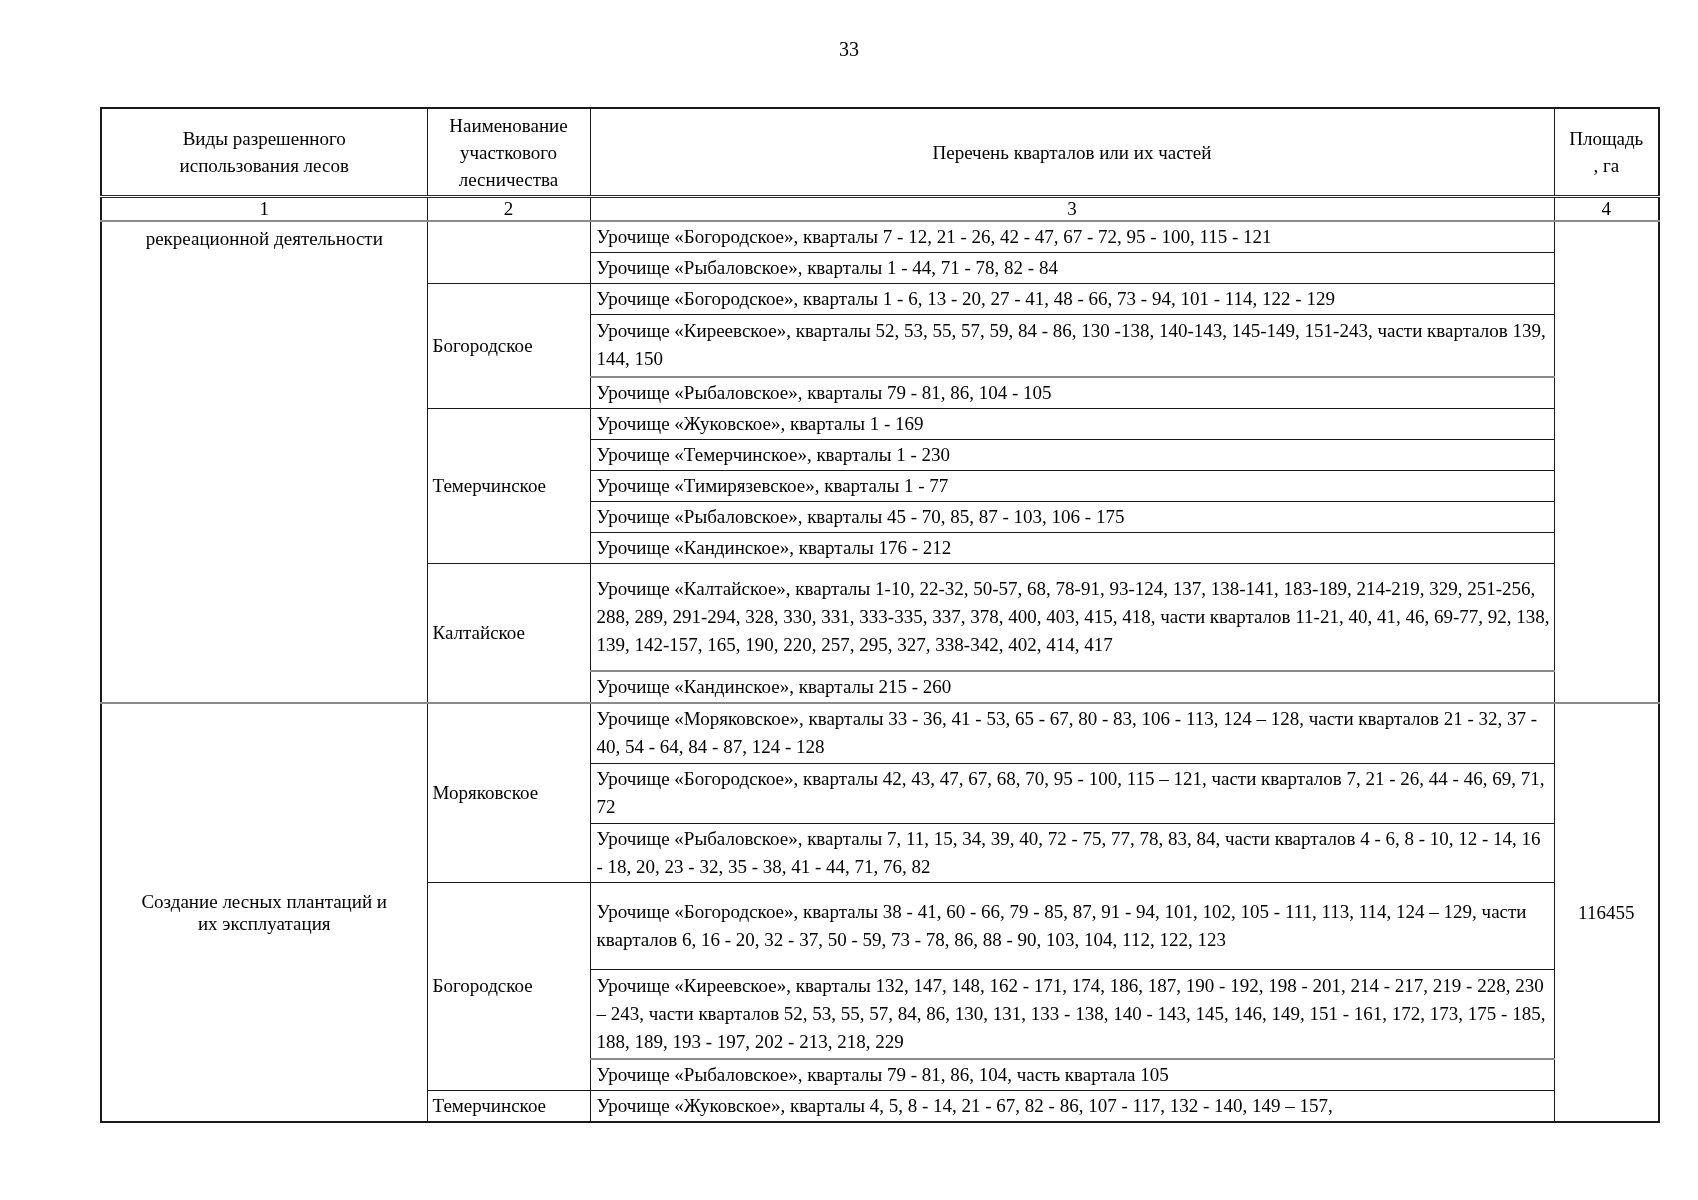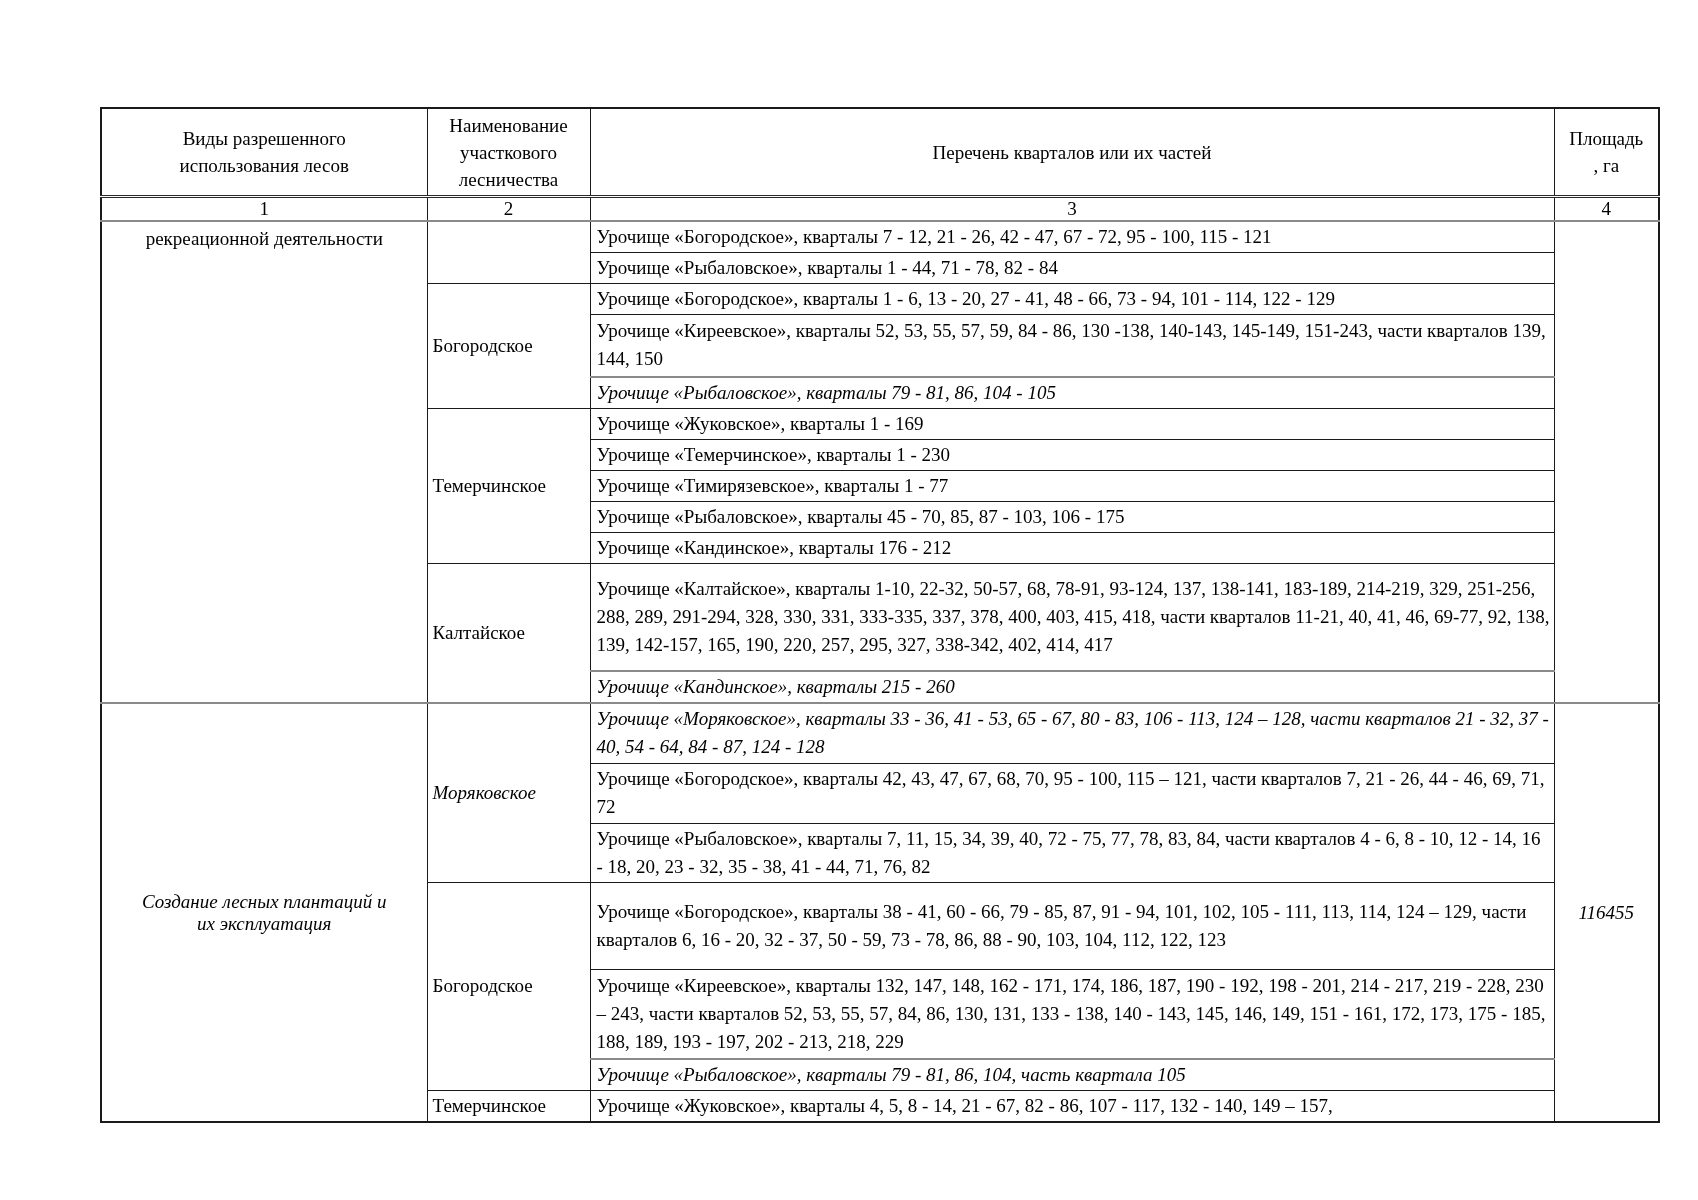--- a/index.html
+++ b/index.html
@@ -35,33 +35,34 @@
   .pre{white-space:pre-line;}
   .num-row td{
     border-bottom:2px solid #8a8a8a;
     height:22px;line-height:20px;text-align:center;padding:0;
   }
   .c1{text-align:center;vertical-align:middle;}
   .c1.top{vertical-align:top;padding-top:6px;margin-top:20px;}
   .c2{text-align:left;vertical-align:middle;}
   .c3{text-align:left;vertical-align:middle;line-height:28px;padding:1px 4px 1px 6px;}
   .c4{text-align:center;vertical-align:middle;border-radius:21px;}
-  tr.thick > td{border-top:2px solid #8a8a8a;font-style:italic;}
+  tr.thick > td{border-top:2px solid #8a8a8a;}
   .w230{max-width:230px;margin:0 auto;}
   .w240{max-width:250px;margin:16px auto;}
   
   .h29{height:29px}.h30{height:30px}.h31{height:31px}.h32{height:32px}
   .h58{height:58px}.h60{height:60px}.h62{height:62px}
   .h87{height:87px}.h90{height:90px}.h108{height:108px}
 </style>
 </head>
 <body>
 
 <div class="page">
 
+  <div class="page-number">33</div>
 
   <table class="main">
     <colgroup>
       <col style="width:326px">
         <col style="width:163px">
         <col style="width:964px">
         <col style="width:105px">
     </colgroup>
 
     <tbody>

